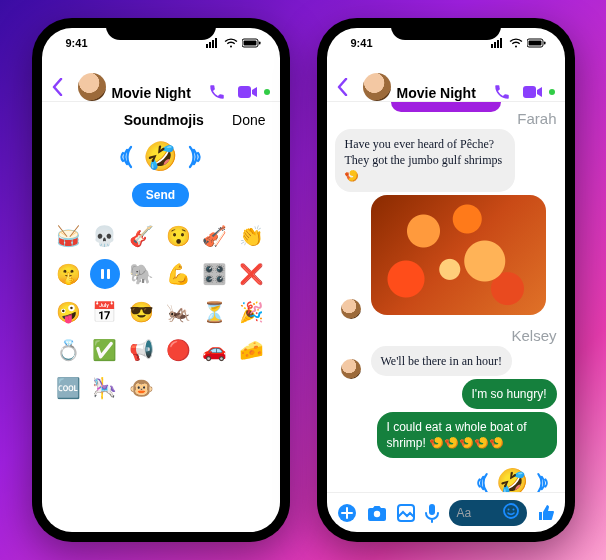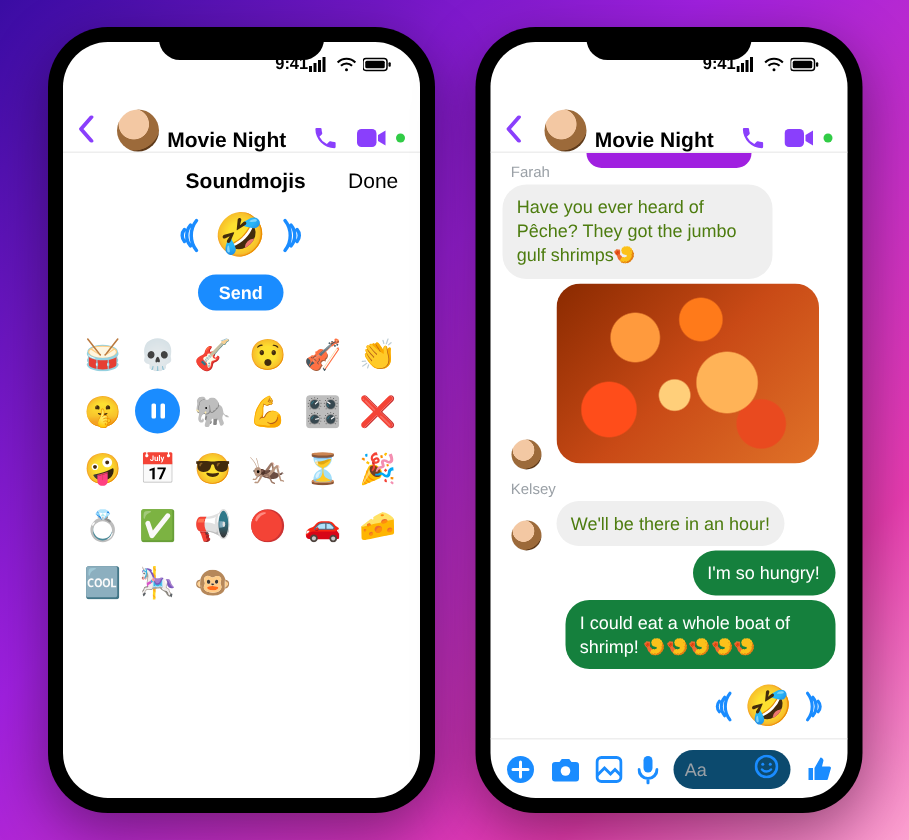--- a/index.html
+++ b/index.html
@@ -40,21 +40,21 @@
     width: 110px; height: 22px;
     background: #000;
     border-bottom-left-radius: 14px;
     border-bottom-right-radius: 14px;
     z-index: 50;
   }
   
   .status-bar {
     height: 30px;
     display: flex;
-    justify-content: flex-end;
+    justify-content: space-between;
     align-items: center;
     padding: 0 18px 0 24px;
     font-size: 11px;
     font-weight: 600;
     color: #000;
   }
   .status-bar .right { display:flex; gap:4px; align-items:center; }
   .sig, .wifi, .batt {
     display:inline-block;
   }
@@ -123,30 +123,30 @@
   .pause { display:flex; gap:3px; }
   .pause span { width:3px; height:10px; background:#fff; border-radius:1px; }
 
   
   .chat-body { flex:1; overflow:hidden; padding: 0 8px; font-size:12px; position:relative; }
   .pill {
     position:absolute; top:0; left:50%; transform:translateX(-50%);
     width:110px; height:10px; background:#a020e0;
     border-bottom-left-radius:10px; border-bottom-right-radius:10px;
   }
-  .sender { font-size:10px; color:#9aa0a6; margin: 8px 0 2px 6px; }
+  .sender { font-size:15px; color:#9aa0a6; margin: 8px 0 2px 6px; text-align: right; }
   .bubble {
     max-width: 180px;
     padding: 7px 10px;
     border-radius: 16px;
     line-height:1.35;
     font-size:12px;
     margin-bottom:3px;
   }
-  .rx { background:#efefef; color:#4d7c0f; }
+  .rx { background:#efefef; color:#0f172a;font-family:Liberation Serif, serif; }
   .tx { background:#15803d; color:#fff; margin-left:auto; }
   .row { display:flex; align-items:flex-end; gap:4px; }
   .row.right { justify-content:flex-end; }
   .imgbubble {
     width: 175px; height: 120px; border-radius:16px; overflow:hidden;
     background:
       radial-gradient(circle at 30% 30%, #ff9a3d 0 16px, transparent 17px),
       radial-gradient(circle at 65% 55%, #ffb357 0 20px, transparent 21px),
       radial-gradient(circle at 55% 20%, #ff7a1a 0 14px, transparent 15px),
       radial-gradient(circle at 20% 70%, #ff4d1a 0 18px, transparent 19px),

